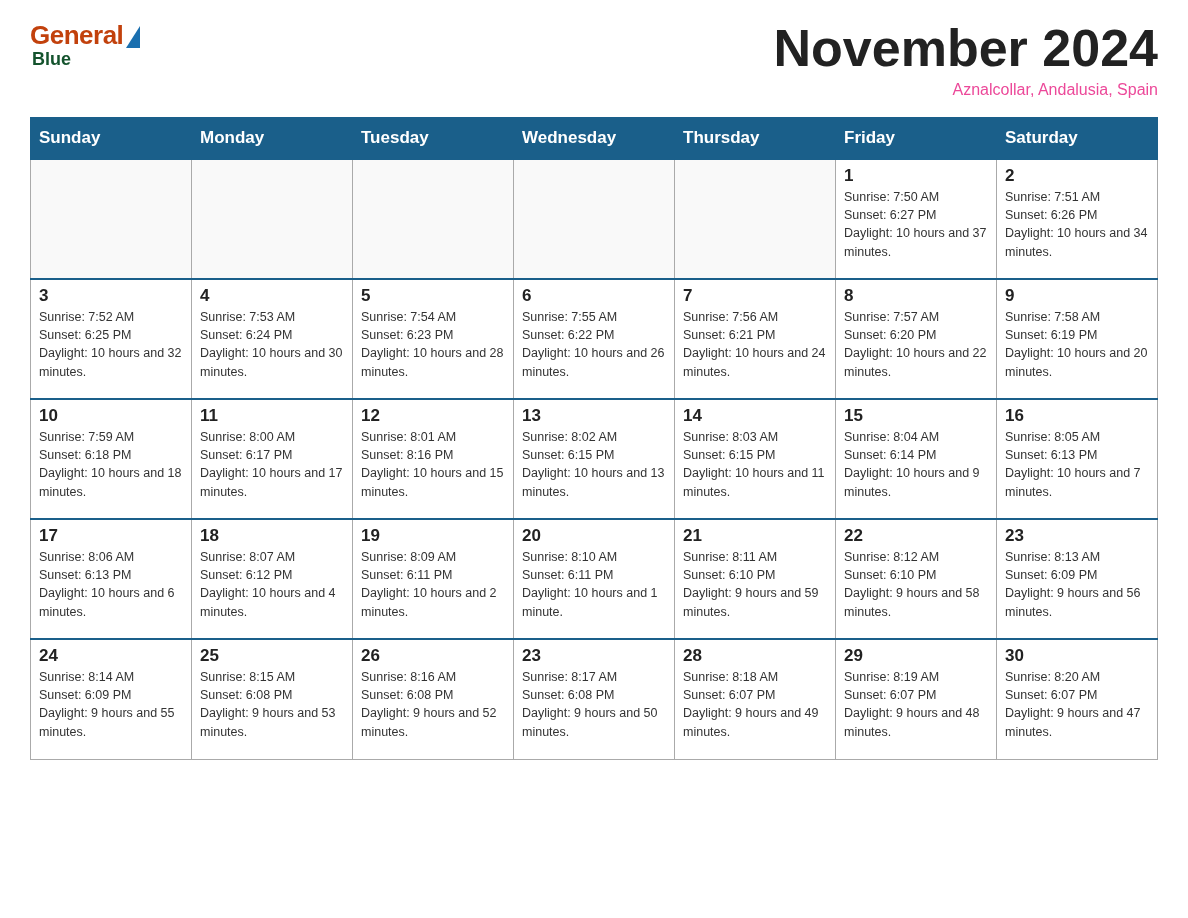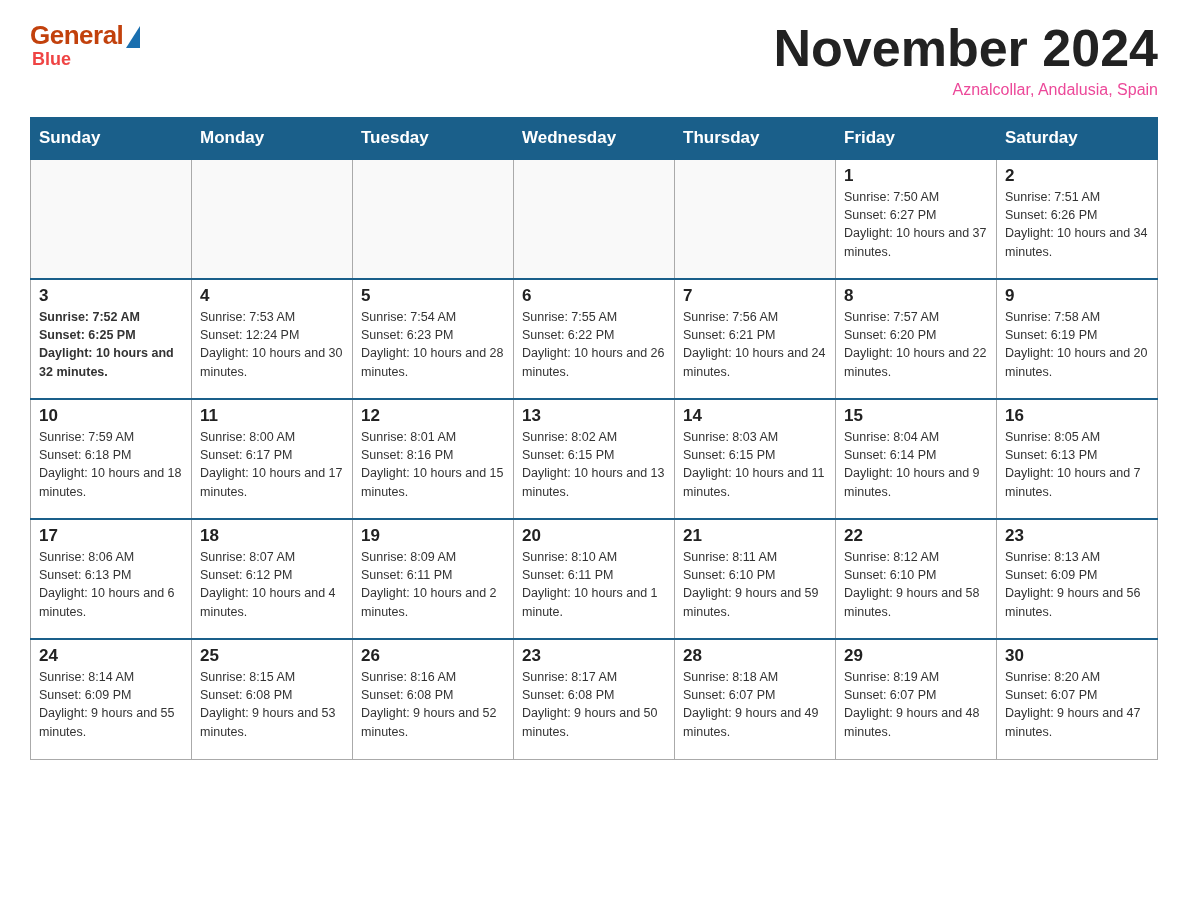--- a/index.html
+++ b/index.html
@@ -36,21 +36,21 @@
       height: 0;
       border-left: 14px solid transparent;
       border-right: 0px solid transparent;
       border-bottom: 22px solid #1a6faf;
       margin-left: 3px;
       margin-top: 2px;
     }
     .logo-bottom {
       font-size: 18px;
       font-weight: bold;
-      color: #ef4444;
+      color: #14532d;
       margin-left: 2px;
       margin-top: -2px;
     }
     .title-section {
       text-align: right;
     }
     .month-title {
       font-size: 52px;
       font-weight: bold;
       color: #222;
@@ -146,28 +146,28 @@
         <td>
           <div class="day-number">2</div>
           <div class="day-info" style="white-space: pre-line;">Sunrise: 7:51 AM
 Sunset: 6:26 PM
 Daylight: 10 hours and 34 minutes.</div>
         </td>
       </tr>
       <tr class="week-row">
         <td>
           <div class="day-number">3</div>
-          <div class="day-info" style="white-space: pre-line; font-weight: bold;">Sunrise: 7:52 AM
+          <div class="day-info" style="white-space: pre-line;">Sunrise: 7:52 AM
 Sunset: 6:25 PM
 Daylight: 10 hours and 32 minutes.</div>
         </td>
         <td>
           <div class="day-number">4</div>
           <div class="day-info" style="white-space: pre-line;">Sunrise: 7:53 AM
-Sunset: 12:24 PM
+Sunset: 6:24 PM
 Daylight: 10 hours and 30 minutes.</div>
         </td>
         <td>
           <div class="day-number">5</div>
           <div class="day-info" style="white-space: pre-line;">Sunrise: 7:54 AM
 Sunset: 6:23 PM
 Daylight: 10 hours and 28 minutes.</div>
         </td>
         <td>
           <div class="day-number">6</div>

